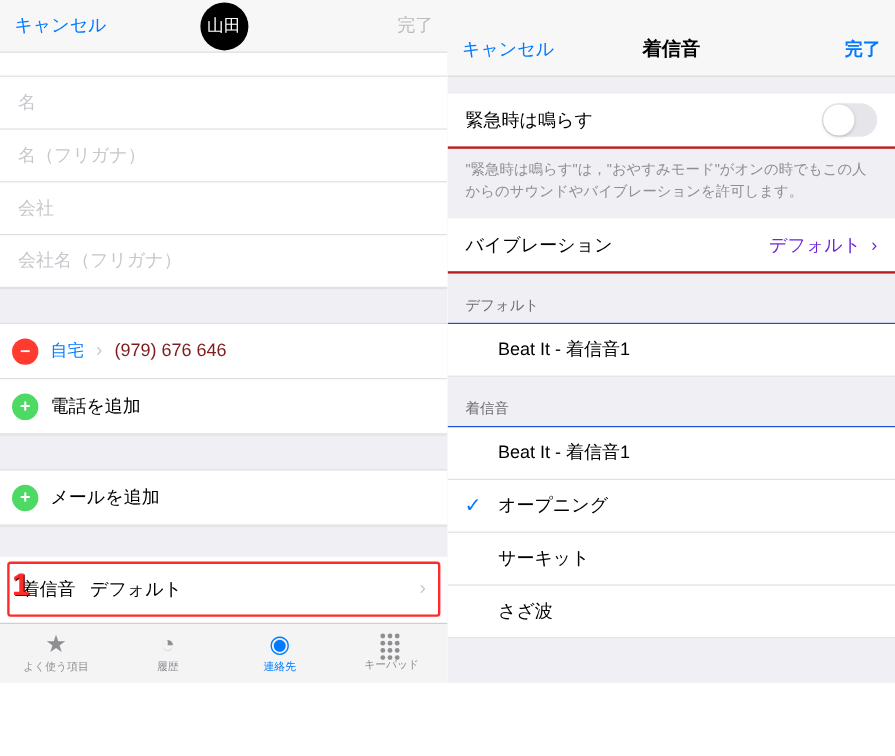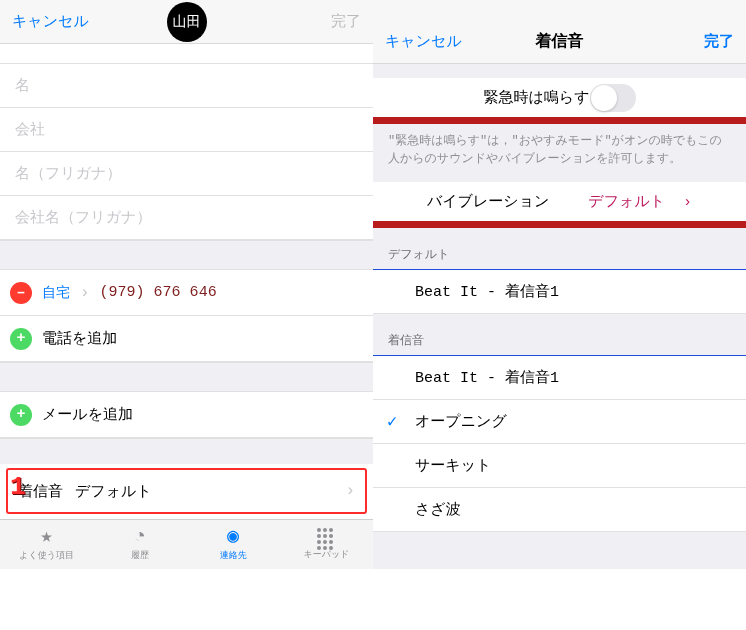--- a/index.html
+++ b/index.html
@@ -8,21 +8,20 @@
       background: #fff;
       width: 746px;
       height: 630px;
       display: flex;
       position: relative;
     }
     .pane {
       height: 569px;
       overflow: hidden;
       position: relative;
-      font-family: Liberation Mono, monospace;
     }
     .pane-left { width: 373px; }
     .pane-right { width: 373px; background: #efeff4; }
 
     
     .header {
       height: 44px;
       display: flex;
       align-items: center;
       justify-content: space-between;
@@ -128,23 +127,23 @@
     }
     .tab.active { color: #007aff; }
     .tab-icon { font-size: 20px; line-height: 1; }
 
     
     .setting-row {
       background: #fff;
       height: 46px;
       display: flex;
       align-items: center;
-      justify-content: center;
+      justify-content: space-between;
       padding: 12px 15px;
-      border-bottom: 7px solid #b91c1c;
+      border-bottom: 2px solid #b91c1c;
       font-size: 15px;
     }
     .help-text {
       padding: 8px 15px 14px;
       font-size: 12px;
       color: #8e8e93;
       line-height: 1.5;
     }
     .sect-header {
       font-size: 12px;
@@ -173,21 +172,21 @@
     .switch {
       width: 46px; height: 28px; border-radius: 14px;
       background: #e5e5ea; position: relative;
     }
     .switch::after {
       content: "";
       position: absolute; left: 1px; top: 1px;
       width: 26px; height: 26px; border-radius: 50%;
       background: #fff; box-shadow: 0 1px 3px rgba(0,0,0,0.2);
     }
-    .gray-val { color: #be185d; margin-left: 39px; }
+    .gray-val { color: #6d28d9; margin-left: 39px; }
     .keypad-icon {
       width: 18px; height: 18px;
       display: grid;
       grid-template-columns: repeat(3, 4px);
       grid-template-rows: repeat(4, 4px);
       gap: 2px;
     }
     .keypad-icon span { background: #8e8e93; border-radius: 50%; }
   </style>
 </head>
@@ -196,22 +195,22 @@
 <div class="pane pane-left">
   <div class="header">
     <span class="nav-btn">キャンセル</span>
     <div class="avatar">山田</div>
     <span class="nav-btn disabled">完了</span>
   </div>
 
   <div class="scroll-left">
     <div class="field-row tight" style="border-top:none;height:20px"></div>
     <div class="field-row">名</div>
+    <div class="field-row">名（フリガナ）</div>
     <div class="field-row">会社</div>
-    <div class="field-row">名（フリガナ）</div>
     <div class="field-row">会社名（フリガナ）</div>
 
     <div class="group-gap"></div>
 
     <div class="phone-row">
       <span class="icon-circle minus">–</span>
       <span class="label-link">自宅</span>
       <span class="chev">›</span>
       <span class="val">(979) 676 646</span>
     </div>

